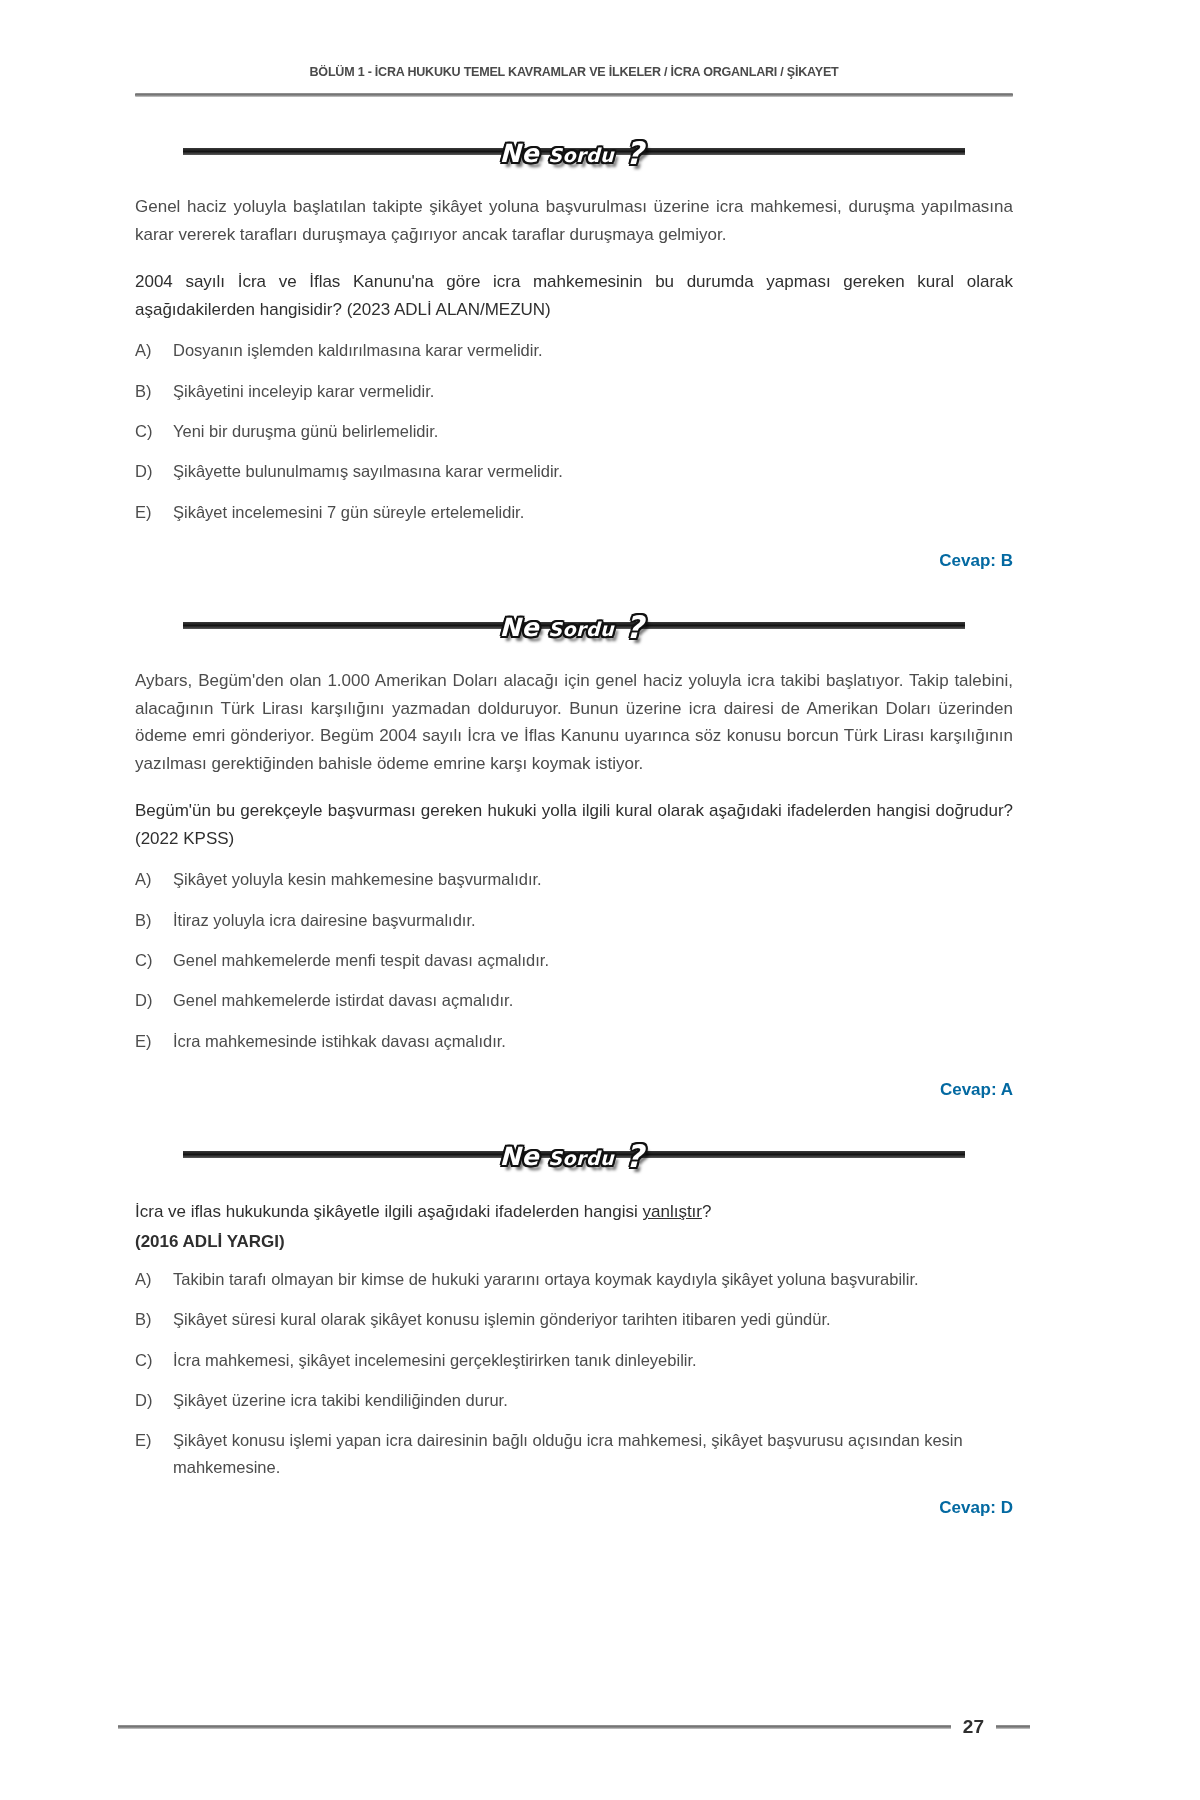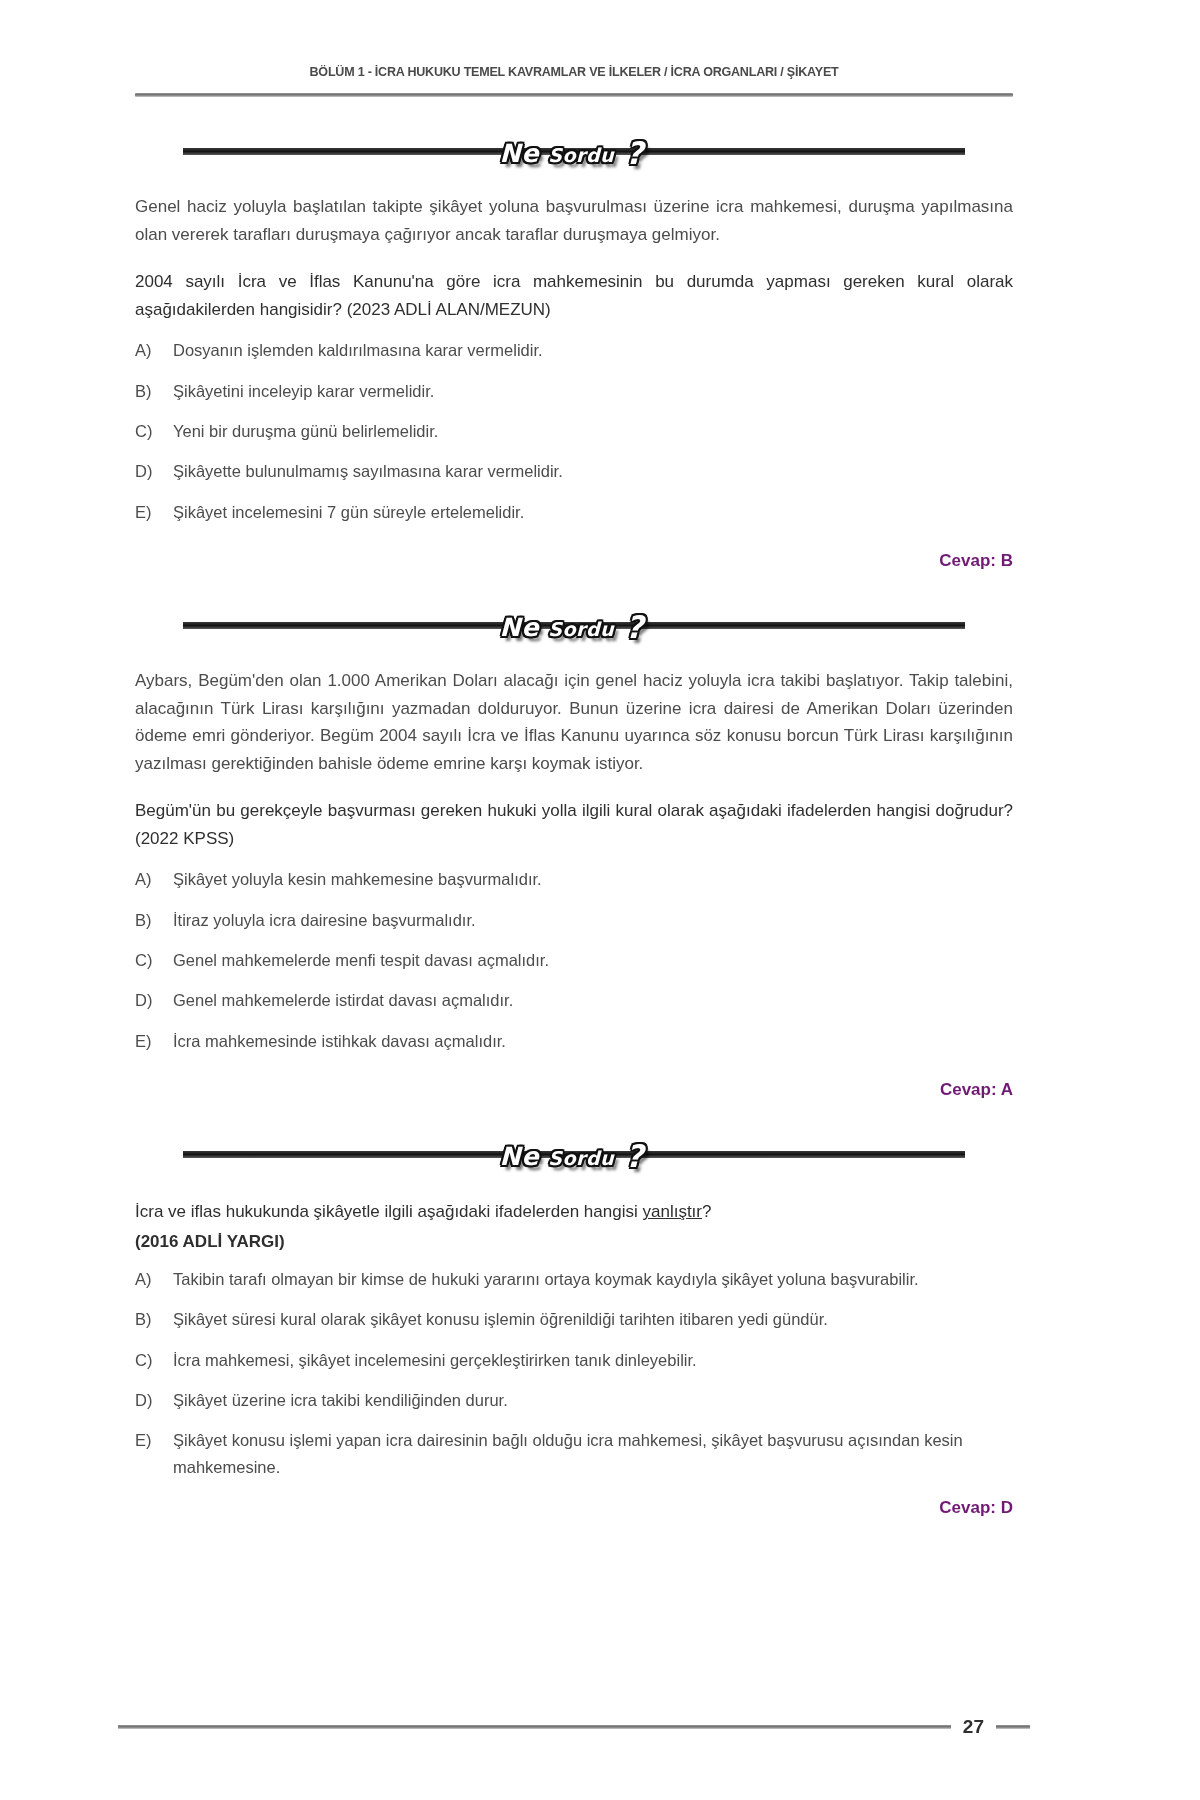--- a/index.html
+++ b/index.html
@@ -126,21 +126,21 @@
     width: 38px;
     flex: 0 0 38px;
     color: #4c4c4c;
   }
   .option .txt { flex: 1; }
 
   .answer {
     text-align: right;
     font-size: 17px;
     font-weight: bold;
-    color: #701a75;
+    color: #0369a1;
     margin-top: 26px;
   }
 
   
   .footer {
     position: absolute;
     left: 118px;
     right: 118px;
     bottom: 62px;
     display: flex;
@@ -169,21 +169,21 @@
 
   <div class="nesordu">
     <div class="bar"></div>
     <div class="logo">
       <span>Ne</span>
       <span class="sm">Sordu</span>
       <span class="qm">?</span>
     </div>
   </div>
 
-  <div class="stem">Genel haciz yoluyla başlatılan takipte şikâyet yoluna başvurulması üzerine icra mahkemesi, duruşma yapılmasına olan vererek tarafları duruşmaya çağırıyor ancak taraflar duruşmaya gelmiyor.</div>
+  <div class="stem">Genel haciz yoluyla başlatılan takipte şikâyet yoluna başvurulması üzerine icra mahkemesi, duruşma yapılmasına karar vererek tarafları duruşmaya çağırıyor ancak taraflar duruşmaya gelmiyor.</div>
   <div class="prompt">2004 sayılı İcra ve İflas Kanunu'na göre icra mahkemesinin bu durumda yapması gereken kural olarak aşağıdakilerden hangisidir? (2023 ADLİ ALAN/MEZUN)</div>
   <div class="options">
     <div class="option">
       <span class="lbl">A)</span>
       <span class="txt">Dosyanın işlemden kaldırılmasına karar vermelidir.</span>
     </div>
     <div class="option">
       <span class="lbl">B)</span>
       <span class="txt">Şikâyetini inceleyip karar vermelidir.</span>
     </div>
@@ -250,21 +250,21 @@
     <span>İcra ve iflas hukukunda şikâyetle ilgili aşağıdaki ifadelerden hangisi </span><span class="u">yanlıştır</span><span>?</span>
   </div>
   <div class="prompt-sub">(2016 ADLİ YARGI)</div>
   <div class="options">
     <div class="option">
       <span class="lbl">A)</span>
       <span class="txt">Takibin tarafı olmayan bir kimse de hukuki yararını ortaya koymak kaydıyla şikâyet yoluna başvurabilir.</span>
     </div>
     <div class="option">
       <span class="lbl">B)</span>
-      <span class="txt">Şikâyet süresi kural olarak şikâyet konusu işlemin öğrenildiği tarihten itibaren yedi gündür.</span>
+      <span class="txt">Şikâyet süresi kural olarak şikâyet konusu işlemin gönderiyor tarihten itibaren yedi gündür.</span>
     </div>
     <div class="option">
       <span class="lbl">C)</span>
       <span class="txt">İcra mahkemesi, şikâyet incelemesini gerçekleştirirken tanık dinleyebilir.</span>
     </div>
     <div class="option">
       <span class="lbl">D)</span>
       <span class="txt">Şikâyet üzerine icra takibi kendiliğinden durur.</span>
     </div>
     <div class="option">

